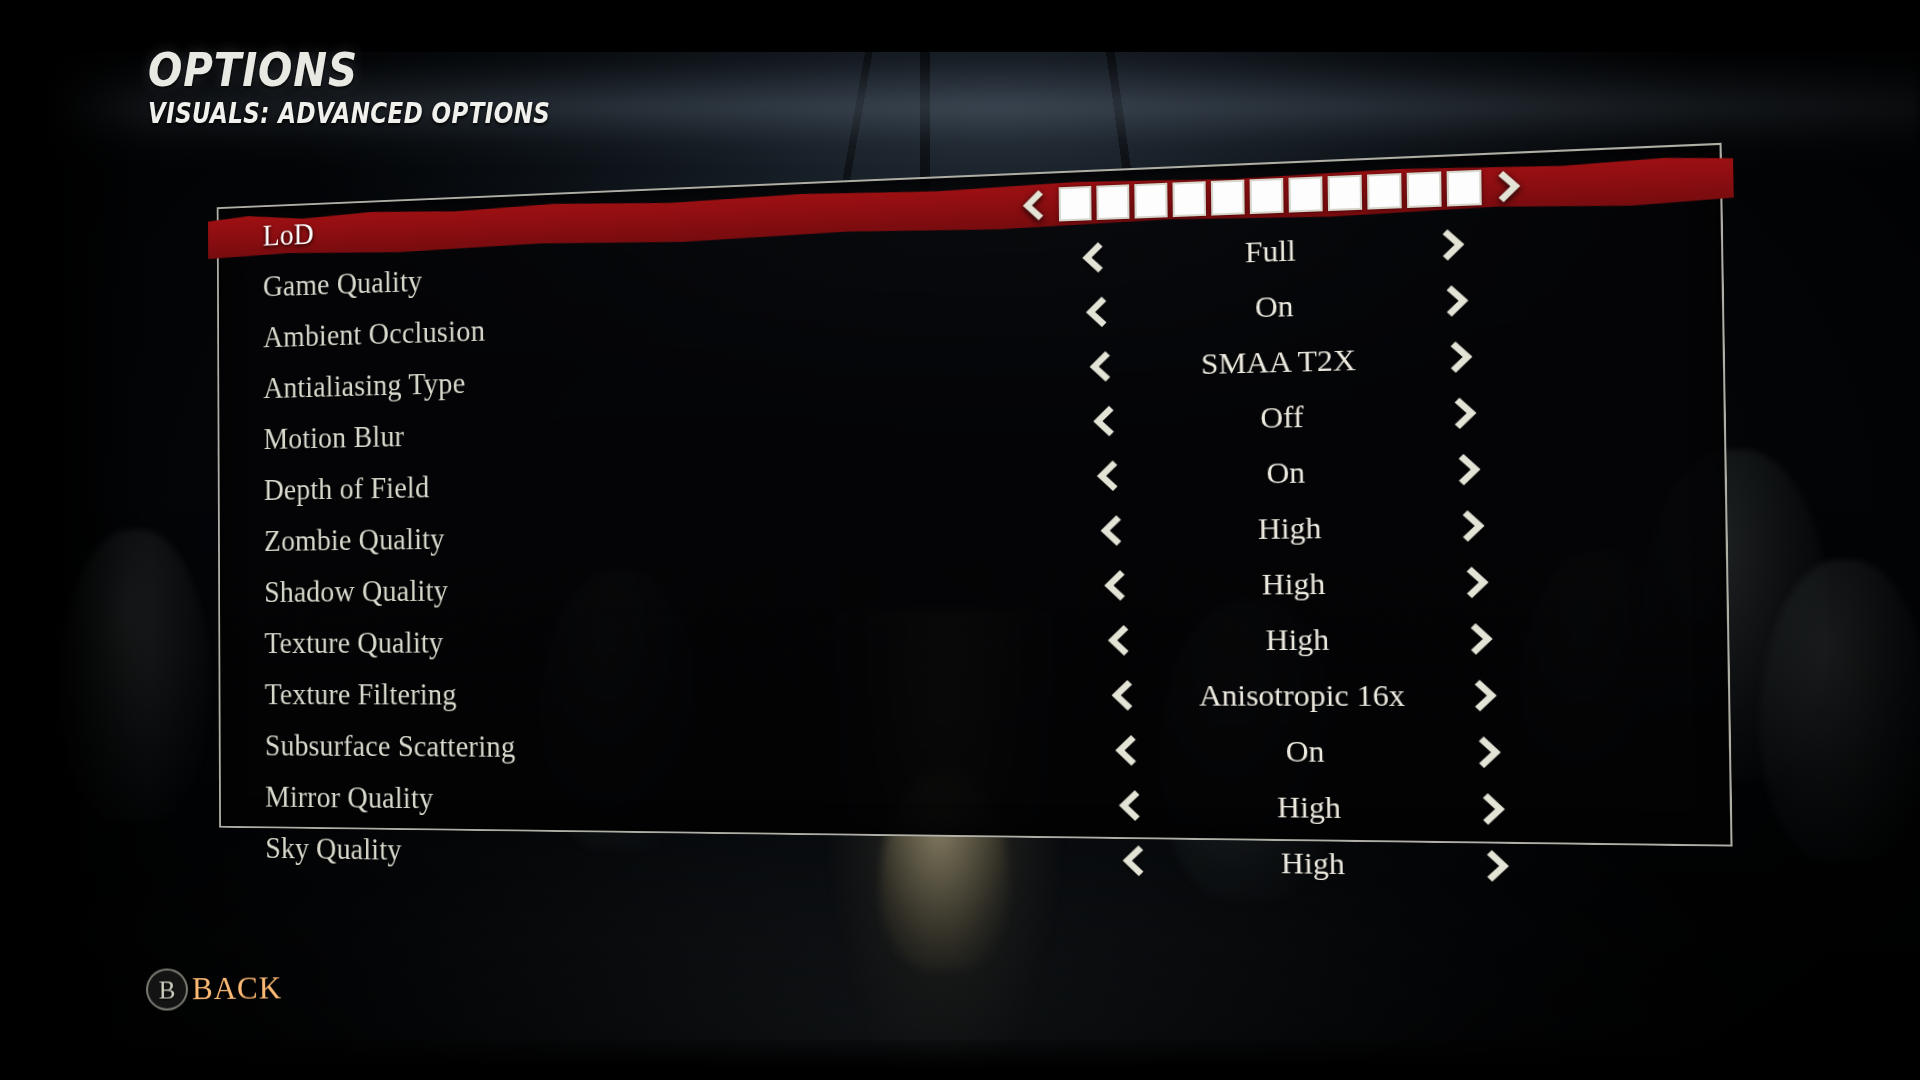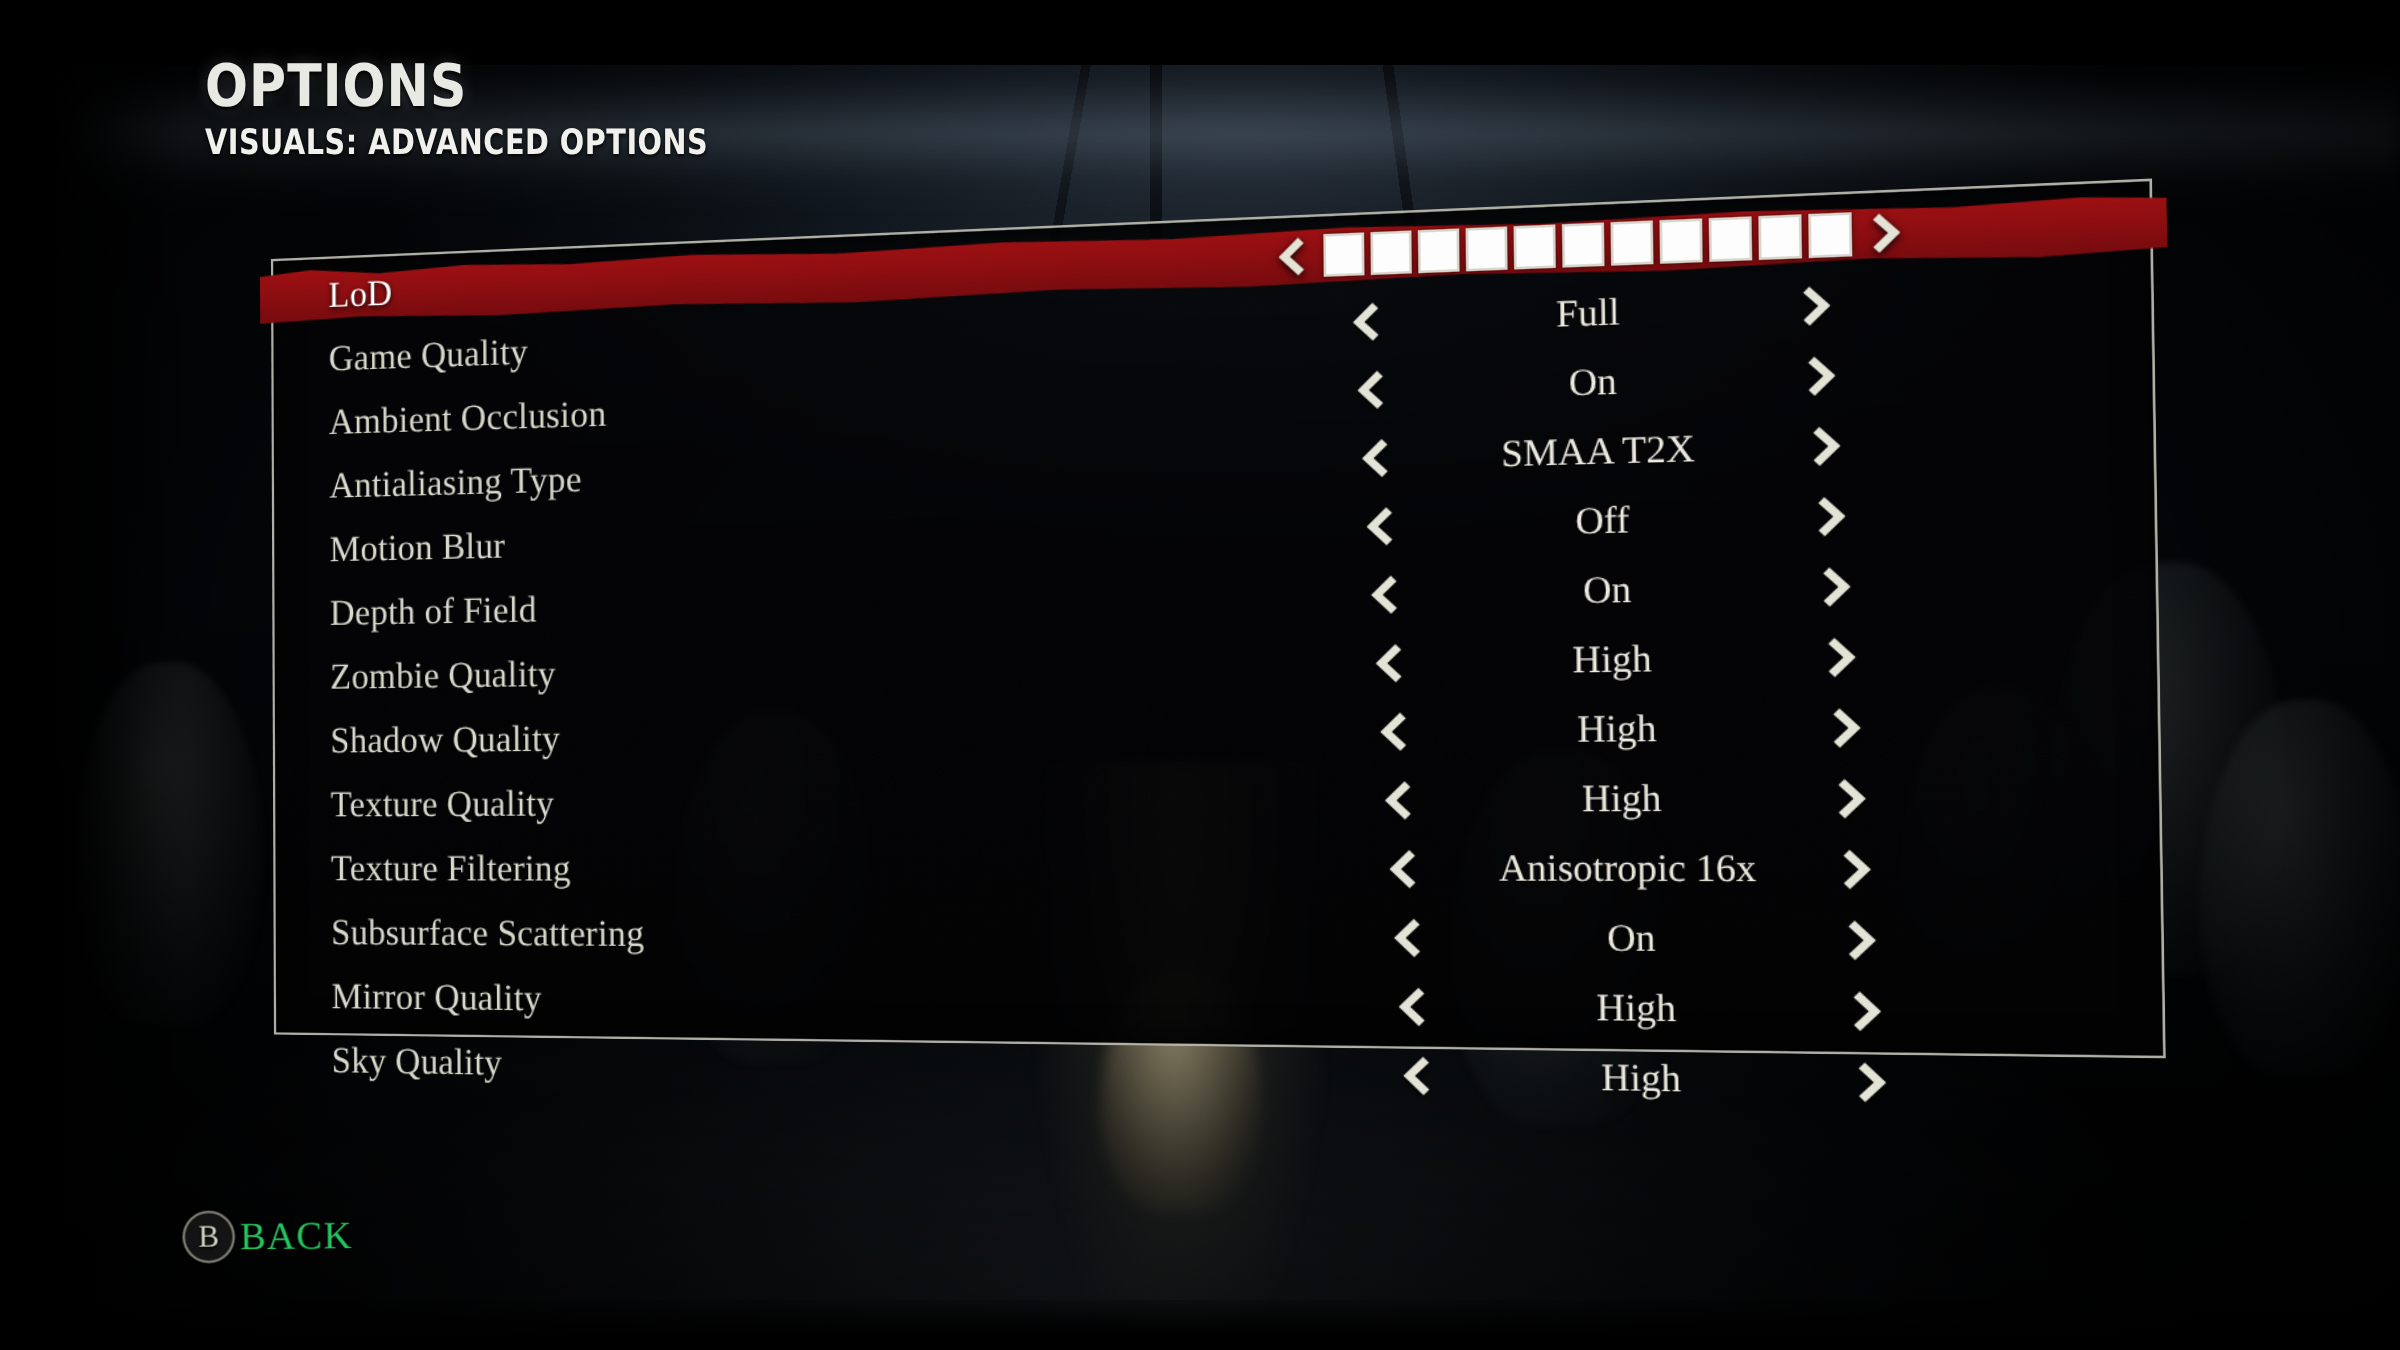--- a/index.html
+++ b/index.html
@@ -39,21 +39,21 @@
     filter:blur(5px);}
   #bgVignette{position:absolute;inset:0;pointer-events:none;
     background:radial-gradient(ellipse 1250px 820px at 50% 48%, rgba(0,0,0,0) 30%, rgba(0,0,0,.55) 72%, rgba(0,0,0,.92) 100%);}
   #bgTopBlack{position:absolute;left:0;right:0;top:0;height:52px;background:#000;}
   #bgBotBlack{position:absolute;left:0;right:0;bottom:0;height:40px;
     background:linear-gradient(180deg,rgba(0,0,0,.2),#000 70%);}
   #bgLeftBlack{position:absolute;left:0;top:0;width:150px;height:100%;
     background:linear-gradient(90deg,#000 30%,rgba(0,0,0,.0) 100%);}
 
   
-  #titleWrap{position:absolute;left:164px;top:46px;z-index:40;}
+  #titleWrap{position:absolute;left:148px;top:46px;z-index:40;font-style:italic;}
   #titleMain{font-family:"DejaVu Sans",sans-serif;font-weight:bold;
     font-size:47px;line-height:47px;letter-spacing:1px;
     color:#e9e9e4;transform:scaleX(.86);transform-origin:left center;
     text-shadow:0 2px 5px rgba(0,0,0,.95), 0 0 14px rgba(210,220,230,.22);}
   #titleSub{font-family:"DejaVu Sans",sans-serif;font-weight:bold;
     font-size:28px;line-height:30px;margin-top:6px;letter-spacing:.5px;
     color:#f0f0ec;transform:scaleX(.82);transform-origin:left center;
     text-shadow:0 2px 4px rgba(0,0,0,.95);}
 
   
@@ -94,21 +94,21 @@
 
   
   #backWrap{position:absolute;left:146px;top:968px;z-index:45;
     display:flex;align-items:center;gap:4px;}
   #backBtnIcon{width:38px;height:38px;border-radius:50%;
     border:2px solid rgba(205,205,192,.55);
     background:rgba(40,40,38,.45);
     display:flex;align-items:center;justify-content:center;
     color:#cfcfc2;font-size:25px;line-height:25px;
     text-shadow:0 1px 2px rgba(0,0,0,.9);}
-  #backLabel{color:#22c55e;font-size:31px;letter-spacing:1px;
+  #backLabel{color:#fdba74;font-size:31px;letter-spacing:1px;
     text-shadow:0 2px 4px rgba(0,0,0,.9);}
   #backWrap{transform:rotate(-0.6deg);}
 </style>
 </head>
 <body>
 
 <div id="scene">
   <div class="bgLayer" id="bgSky"></div>
   <div class="bgLayer" id="bgCrane"></div>
   <div class="bgLayer" id="bgCrane2"></div>

